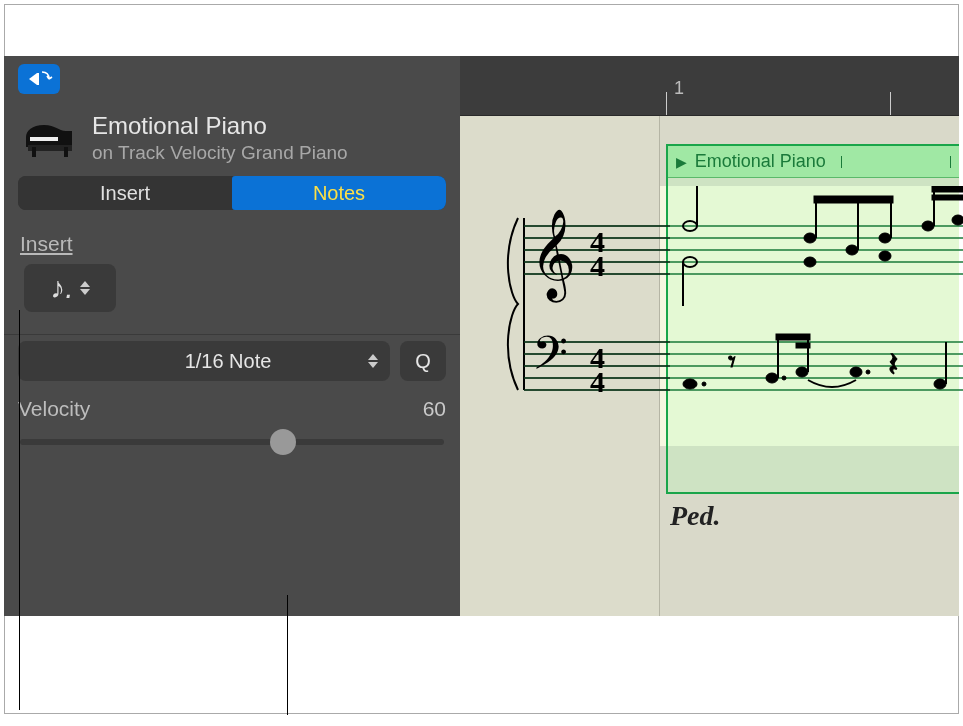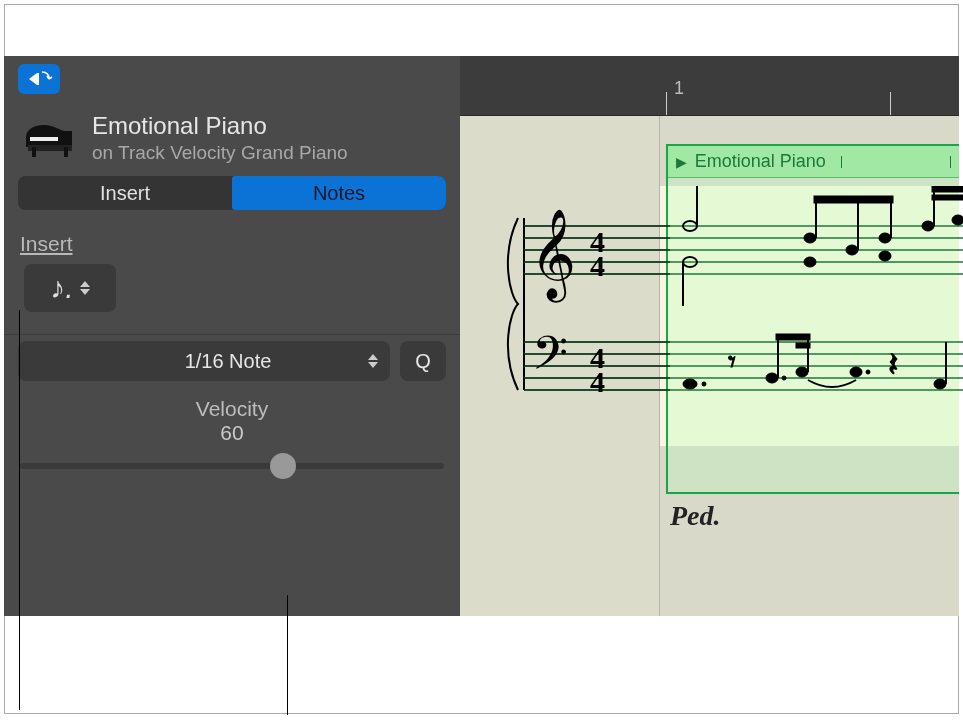--- a/index.html
+++ b/index.html
@@ -72,21 +72,21 @@
     display: flex;
     align-items: center;
     justify-content: center;
     font-size: 20px;
     color: #e0e0e0;
     background: #343434;
     cursor: pointer;
   }
   .segmented .seg.active {
     background: #0b72d6;
-    color: #0f172a;
+    color: #fde047;
     border-radius: 3px;
   }
   .section-label {
     color: #b9b9b9;
     font-size: 21px;
     margin: 22px 0 8px 2px;
     text-decoration: underline;
   }
   .insert-popup {
     display: inline-flex;
@@ -143,21 +143,20 @@
     color: #e6e6e6;
     font-size: 20px;
   }
   .vel-row {
     display: flex;
     justify-content: space-between;
     align-items: center;
     margin-top: 16px;
     color: #bdbdbd;
     font-size: 21px;
-    flex-direction: column;
   }
   .vel-row .value { color: #c9c9c9; }
   .slider-track {
     position: relative;
     height: 6px;
     background: #3a3a3a;
     border-radius: 3px;
     margin: 18px 2px 0 2px;
   }
   .slider-thumb {

